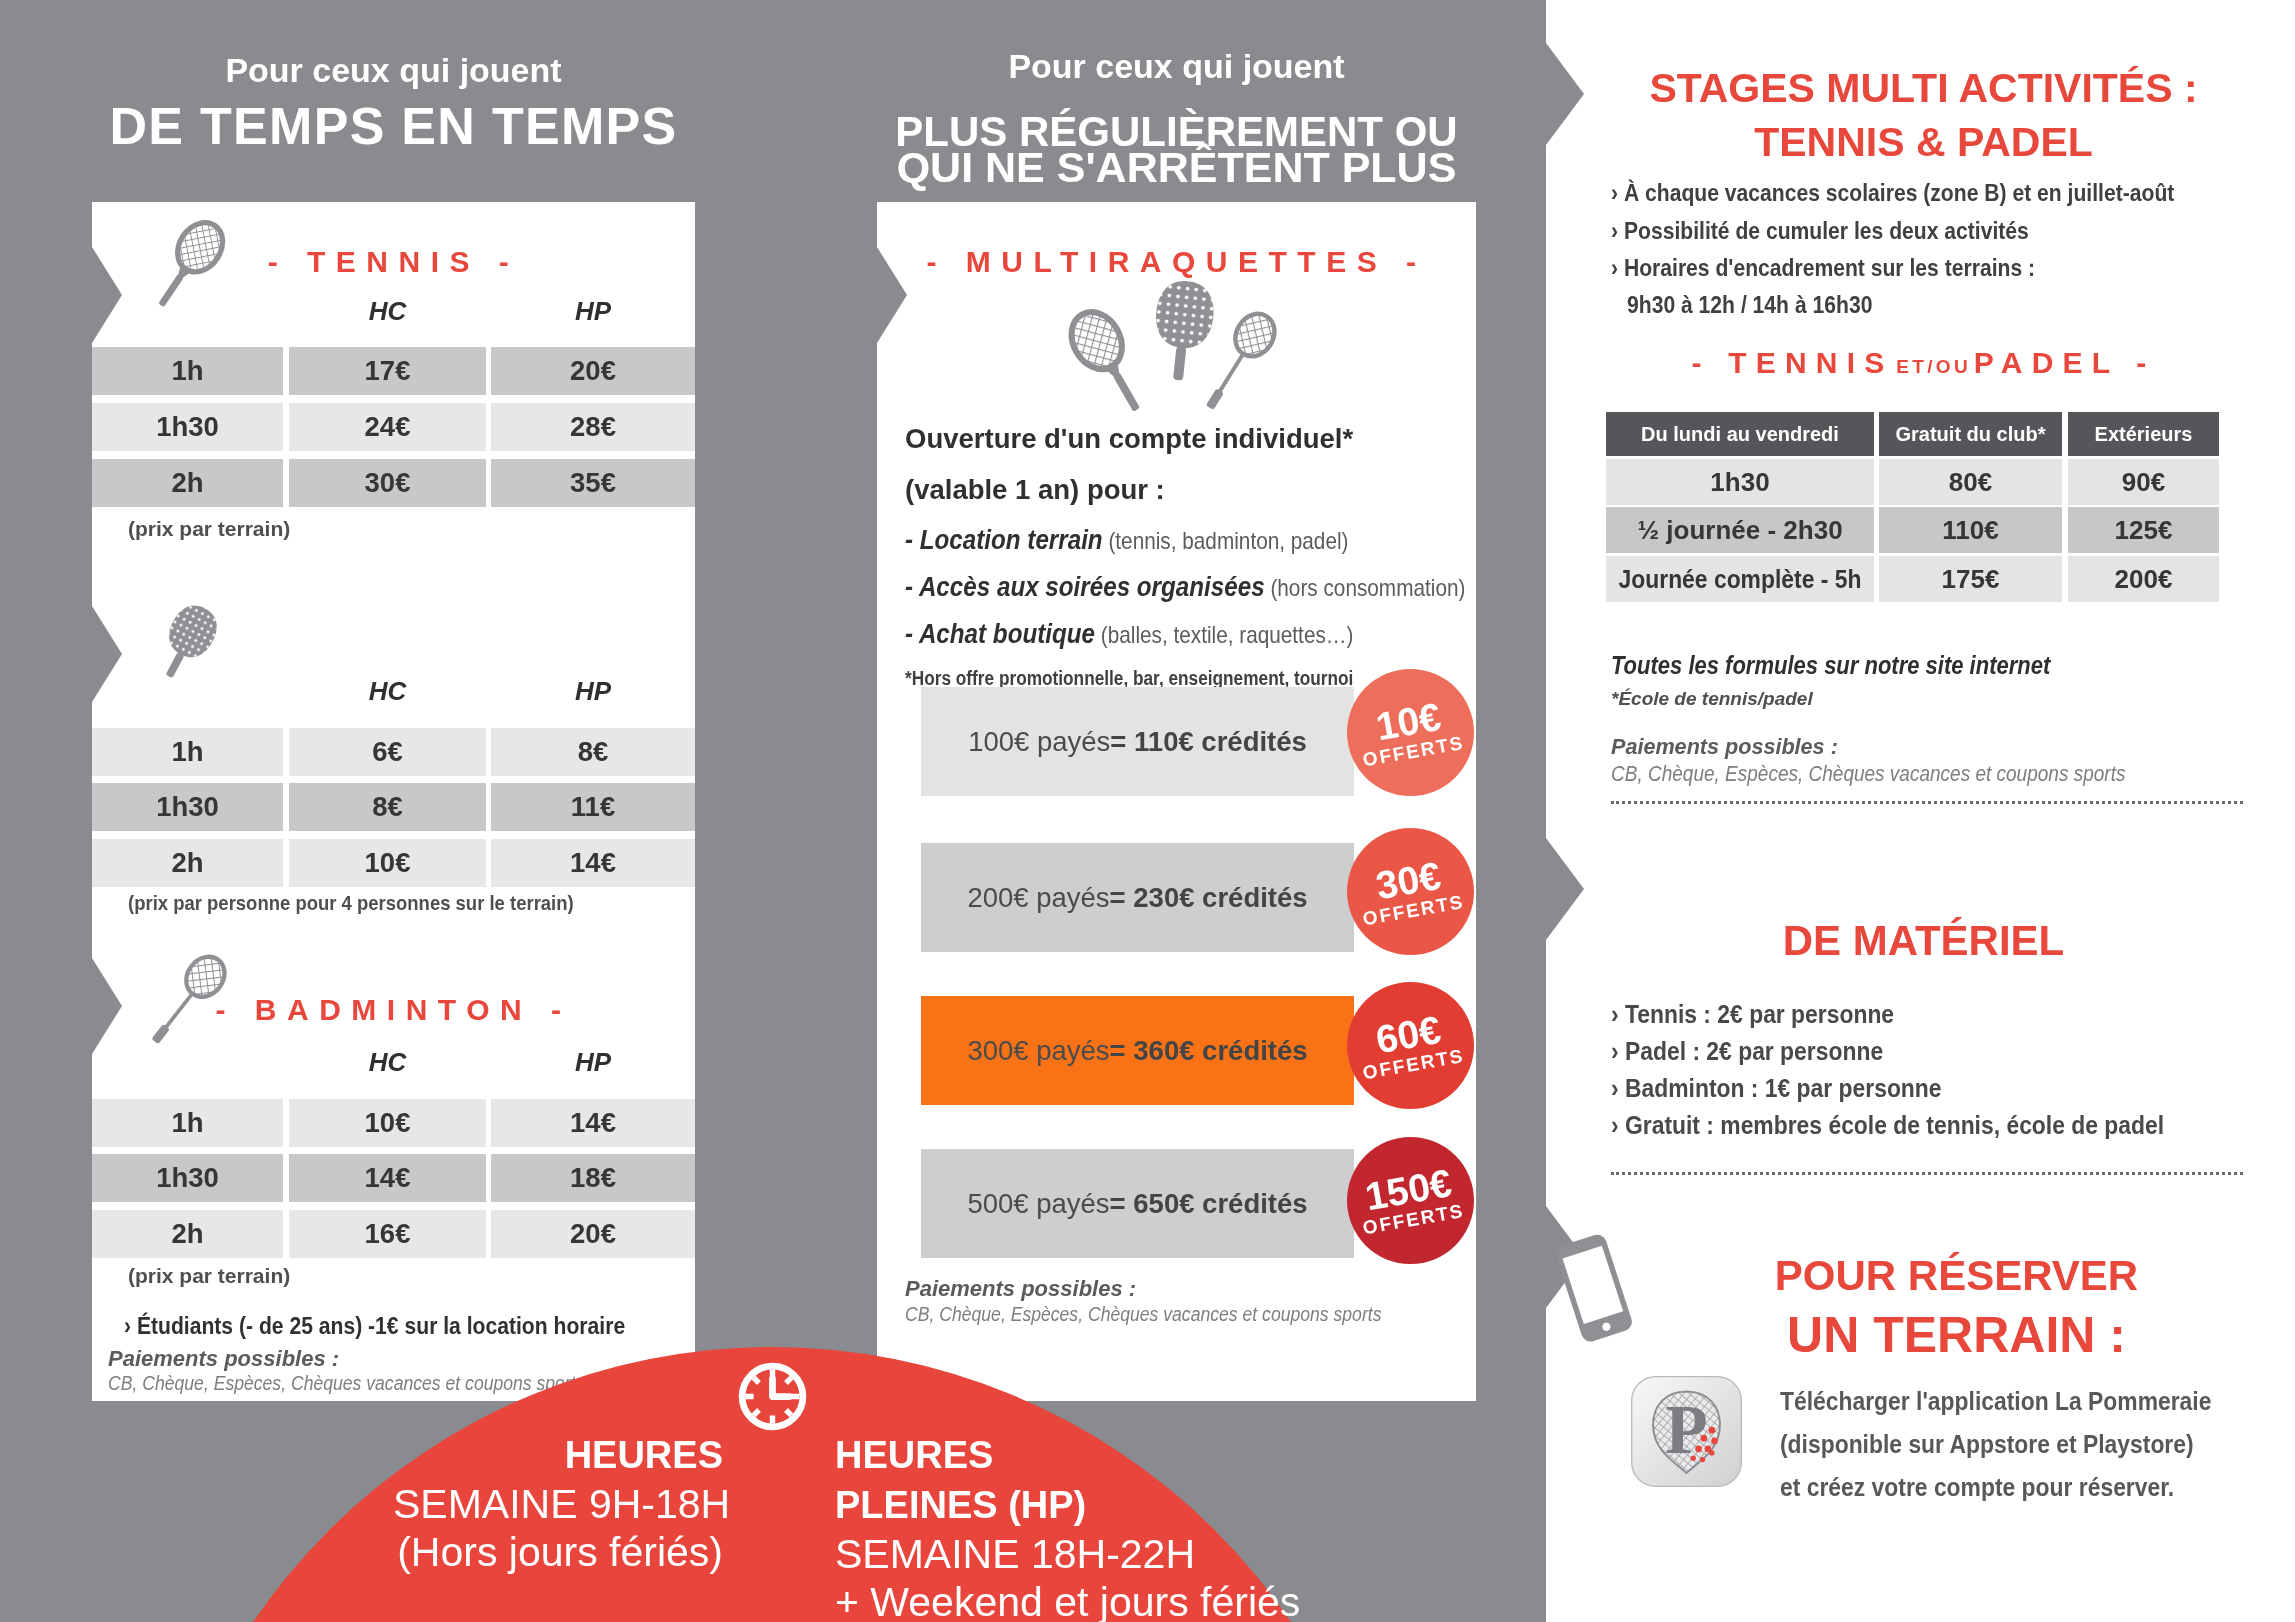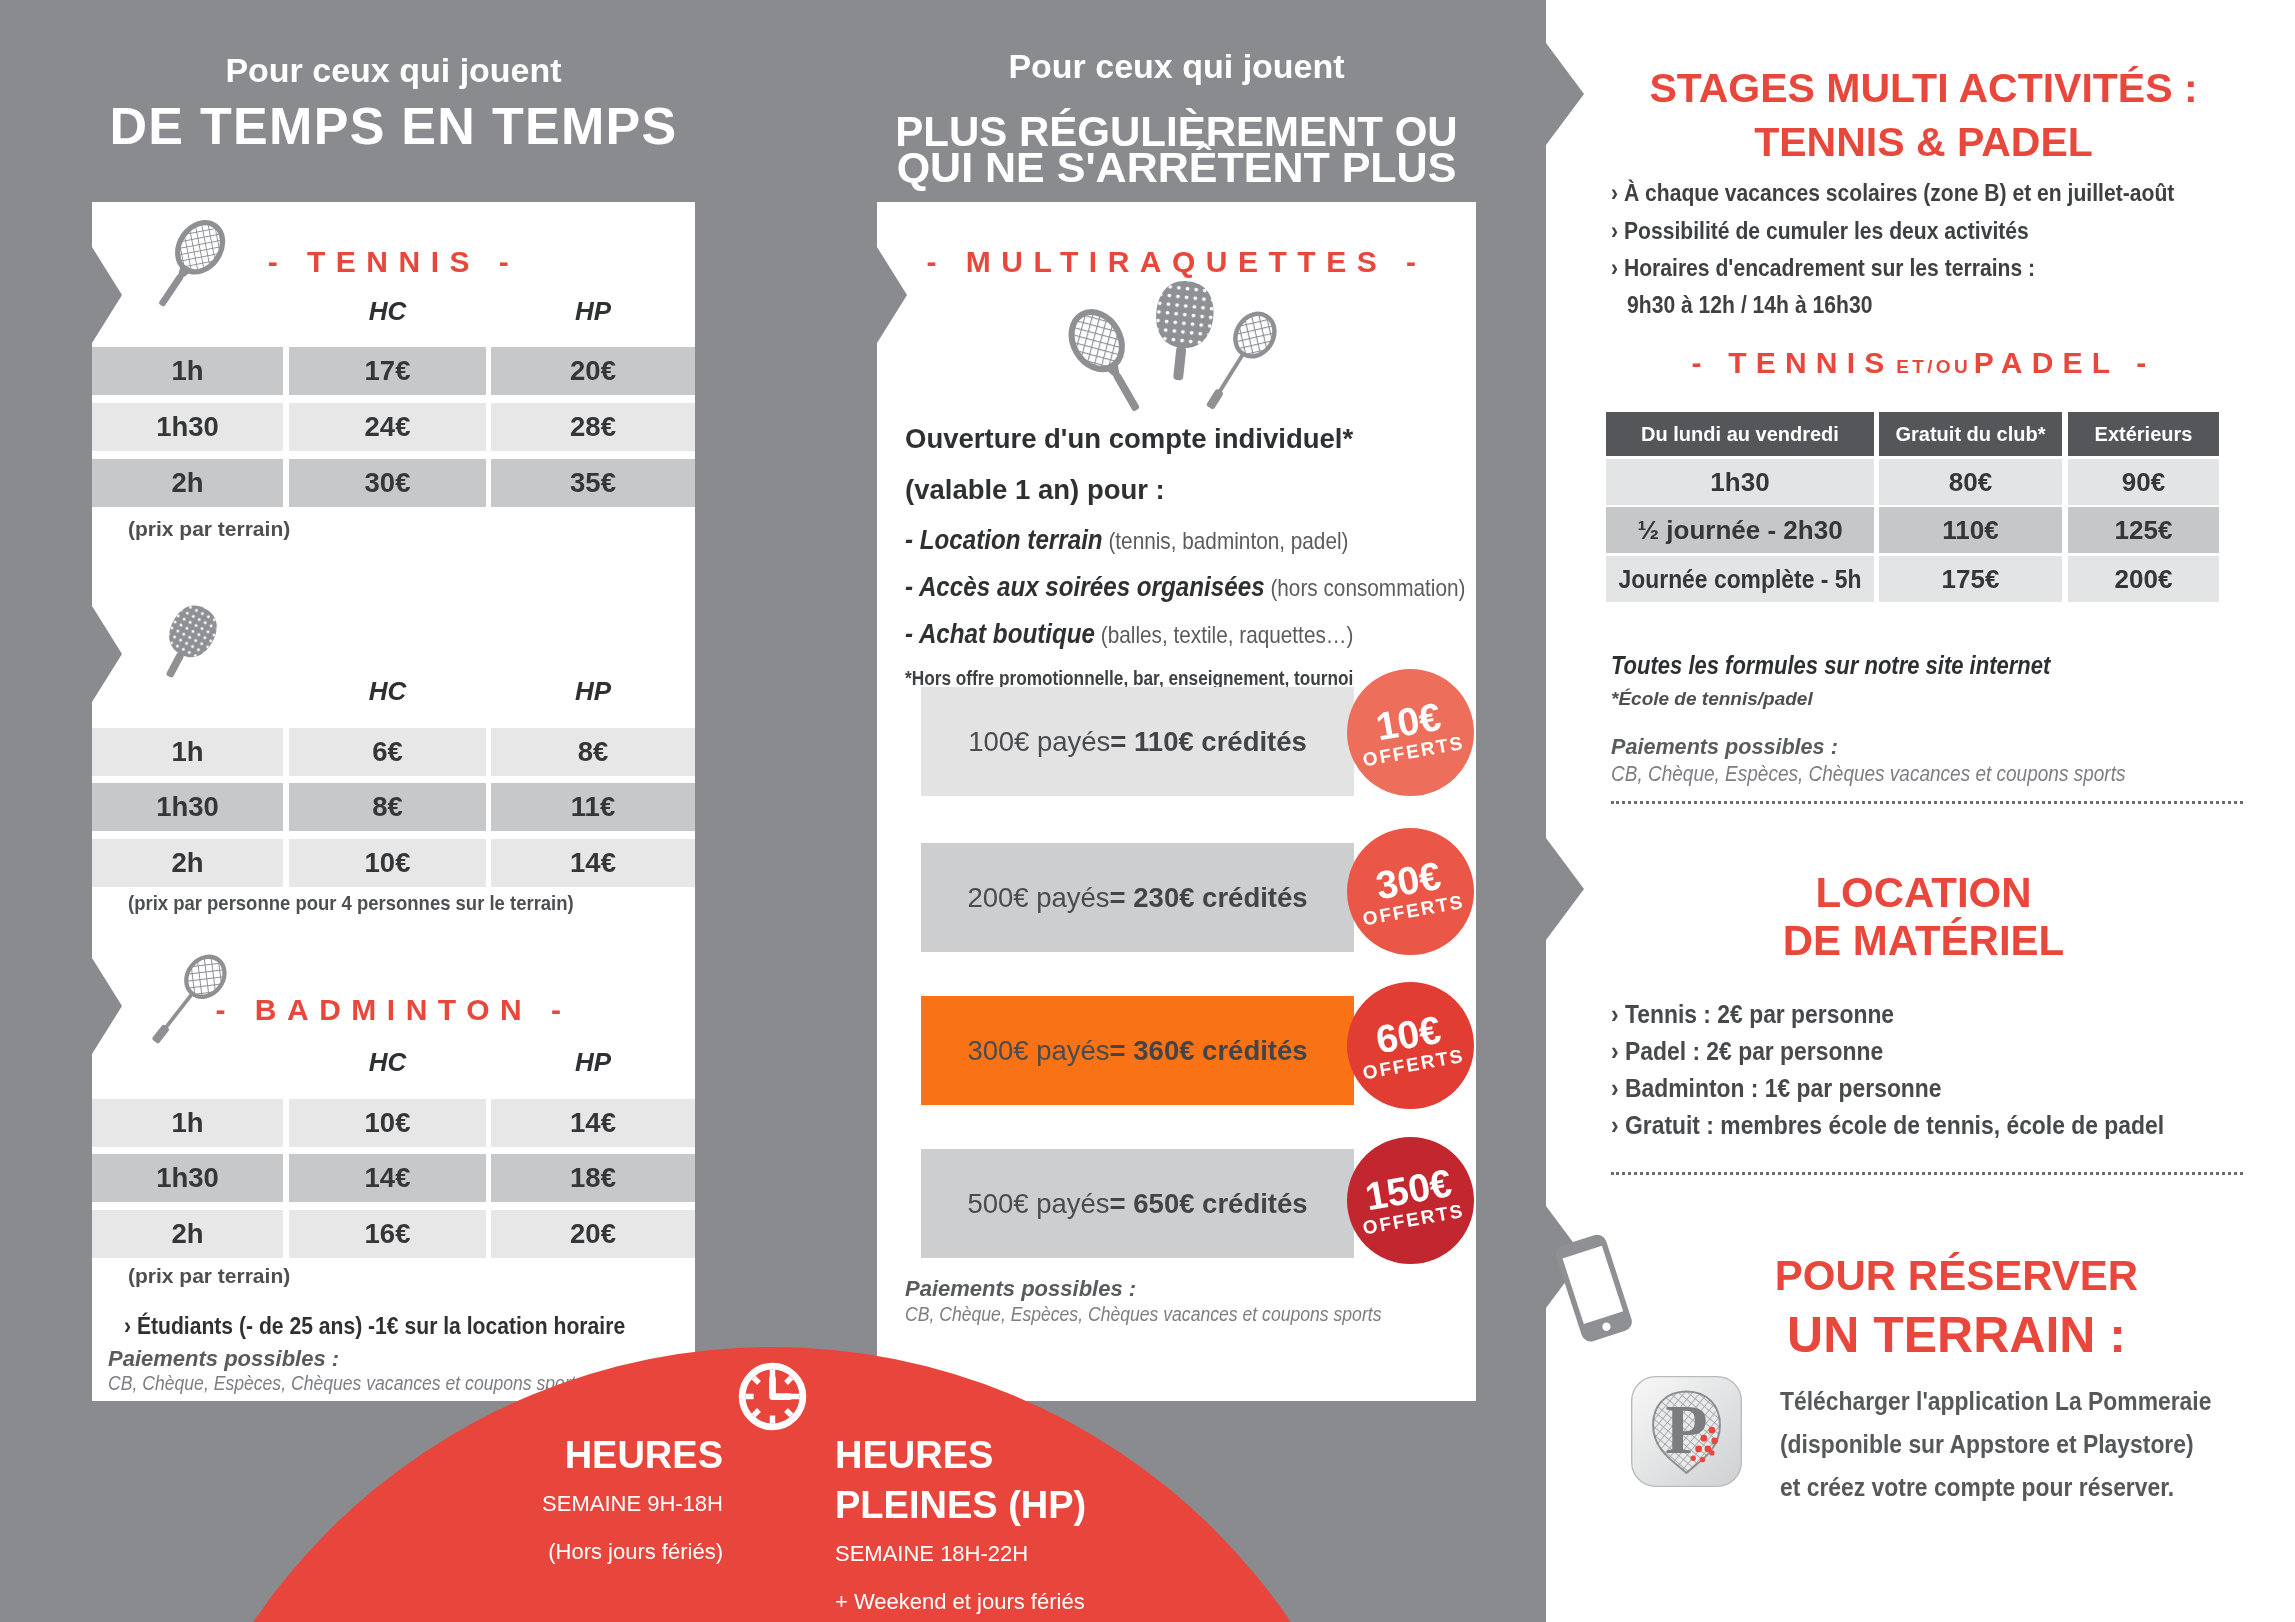--- a/index.html
+++ b/index.html
@@ -26,21 +26,21 @@
   .narrow{display:inline-block;transform:scaleX(.88);transform-origin:0 50%;white-space:nowrap;}
   .bar{height:109px;display:flex;align-items:center;justify-content:center;font-size:27.5px;color:#4a4b4d;white-space:nowrap;}
   .bar b{color:#434446;}
   .badge{width:127px;height:127px;border-radius:50%;z-index:4;display:flex;align-items:center;justify-content:center;}
   .badge-inner{transform:rotate(-10deg);text-align:center;color:#fff;}
   .badge-value{font-size:39px;font-weight:bold;line-height:38px;}
   .badge-label{font-size:19px;font-weight:bold;letter-spacing:2px;line-height:22px;}
   .dome{left:145px;top:1347px;width:1254px;height:1254px;border-radius:50%;background:#e8463c;z-index:5;}
   .dome-txt{z-index:6;color:#ffffff;}
   .dome-big{font-size:38px;font-weight:bold;line-height:50px;white-space:nowrap;}
-  .dome-small{font-size:22px;line-height:48px;white-space:nowrap;}
+  .dome-small{font-size:41px;line-height:48px;white-space:nowrap;}
   .r-title{font-size:41px;font-weight:bold;color:#e8473c;text-align:center;white-space:nowrap;}
   .bullet{font-weight:bold;font-size:24px;color:#3f4042;white-space:nowrap;}
   .loc-bullet{font-weight:bold;font-size:26px;color:#48494b;white-space:nowrap;}
   .thead{background:#55565a;color:#ffffff;font-weight:bold;font-size:20px;text-align:center;
          height:44px;display:flex;align-items:center;justify-content:center;}
   .tcell{font-weight:bold;font-size:26px;color:#353638;text-align:center;height:46px;
          display:flex;align-items:center;justify-content:center;}
   .trow-light{background:#e3e4e5;}
   .trow-dark{background:#c6c7c9;}
   .dotted{border-top:3.3px dotted #6a6b6d;width:632px;left:1611px;}
@@ -278,21 +278,20 @@
   <div class="abs tcell trow-light" style="left:1879px;top:556px;width:183px">175€</div>
   <div class="abs tcell trow-light" style="left:2068px;top:556px;width:151px">200€</div>
 
   <div class="abs" style="left:1611px;top:651px"><span class="narrow it" style="font-size:25px;font-weight:bold;color:#2e2f31">Toutes les formules sur notre site internet</span></div>
   <div class="abs it" style="left:1611px;top:688px;font-size:19px;font-weight:bold;color:#4e4f51">*École de tennis/padel</div>
   <div class="abs pay-label" style="left:1611px;top:734px;font-size:21.6px">Paiements possibles :</div>
   <div class="abs" style="left:1611px;top:761px"><span class="narrow pay-text" style="font-size:21.6px">CB, Chèque, Espèces, Chèques vacances et coupons sports</span></div>
 
   <div class="abs dotted" style="top:801px"></div>
 
-  <div class="abs r-title" style="left:1557px;top:869px;width:733px;font-size:42px">LOCATION</div>
   <div class="abs r-title" style="left:1557px;top:917px;width:733px;font-size:42px">DE MATÉRIEL</div>
 
   <div class="abs" style="left:1611px;top:999px"><span class="narrow loc-bullet">› Tennis : 2€ par personne</span></div>
   <div class="abs" style="left:1611px;top:1036px"><span class="narrow loc-bullet">› Padel : 2€ par personne</span></div>
   <div class="abs" style="left:1611px;top:1073px"><span class="narrow loc-bullet">› Badminton : 1€ par personne</span></div>
   <div class="abs" style="left:1611px;top:1110px"><span class="narrow loc-bullet">› Gratuit : membres école de tennis, école de padel</span></div>
 
   <div class="abs dotted" style="top:1172px"></div>
 
   <svg class="abs" style="left:1544px;top:1230px" width="98" height="124" viewBox="0 0 130 180">

